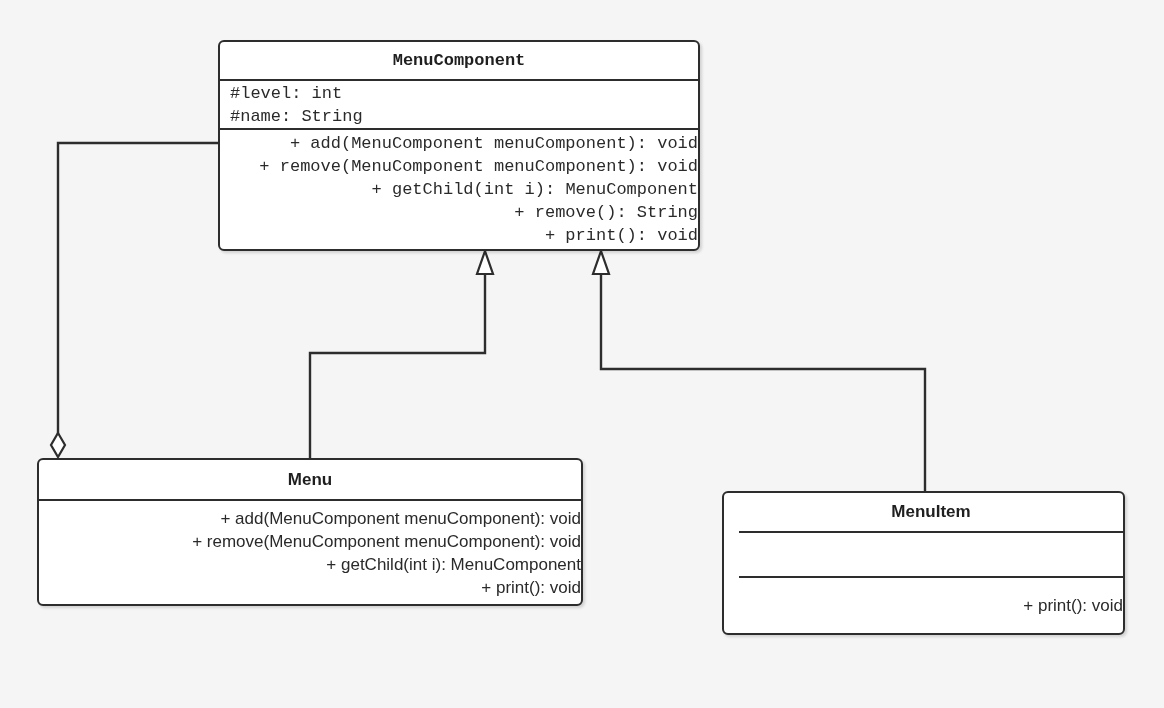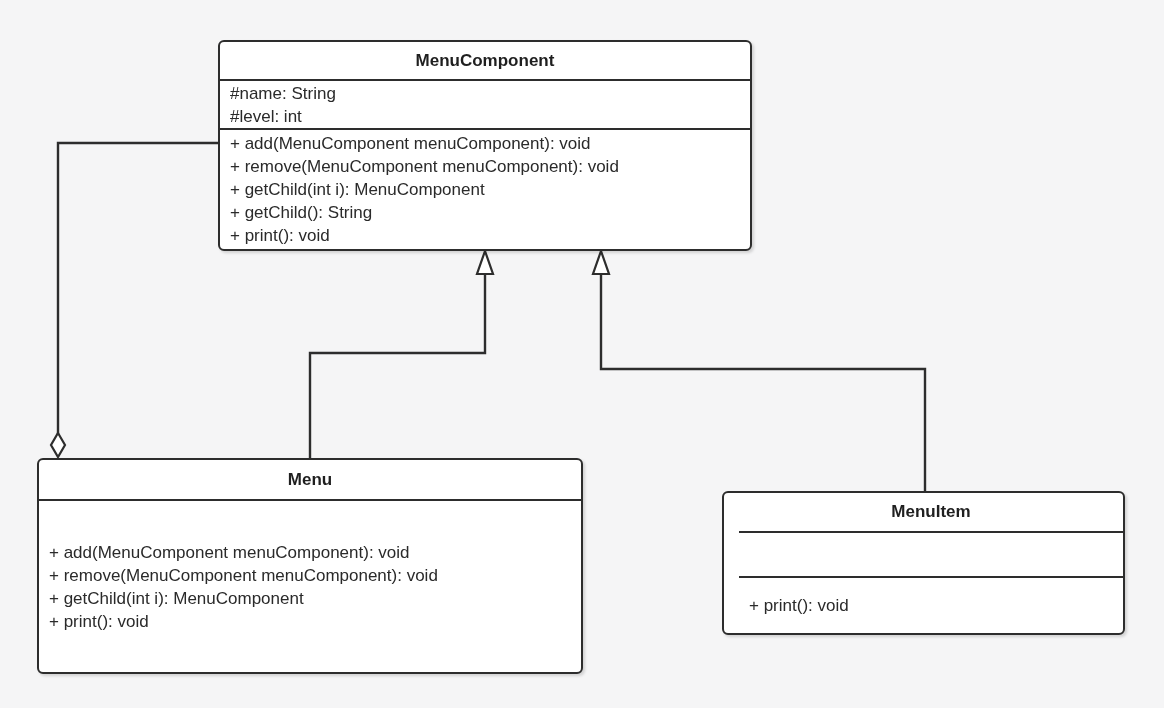--- a/index.html
+++ b/index.html
@@ -29,21 +29,21 @@
     overflow:hidden;
   }
   .compartment{
     box-sizing:border-box;
     border-bottom:2px solid #2d2d2d;
     display:flex;
     flex-direction:column;
     justify-content:center;
     overflow:hidden;
   }
-  .compartment:last-child{border-bottom:none;flex:1;}
+  .compartment:last-child{border-bottom:none;flex:1;text-align:right;}
   .class-title{
     font-weight:bold;
     font-size:17px;
     text-align:center;
     color:#1f1f1f;
   }
   .member-line{
     font-size:17px;
     line-height:23px;
     padding-left:10px;
@@ -67,38 +67,38 @@
       <path d="M601,273 L601,369 L925,369 L925,491"></path>
       <polygon points="601,251 593,274 609,274"></polygon>
     </g>
 
     <g>
       <path d="M218,143 L58,143 L58,434"></path>
       <polygon points="58,433 65,445 58,457 51,445"></polygon>
     </g>
   </svg>
 
-  <div class="class-box" style="left:218px;top:40px;width:534px;height:211px;">
+  <div class="class-box" style="left:218px;top:40px;width:482px;height:211px;font-family:Liberation Mono, monospace;">
     <div class="compartment" style="height:39px;">
       <div class="class-title">MenuComponent</div>
     </div>
     <div class="compartment" style="height:49px;">
+        <div class="member-line">#level: int</div>
         <div class="member-line">#name: String</div>
-        <div class="member-line">#level: int</div>
       </div>
     <div class="compartment">
         <div class="member-line">+ add(MenuComponent menuComponent): void</div>
         <div class="member-line">+ remove(MenuComponent menuComponent): void</div>
         <div class="member-line">+ getChild(int i): MenuComponent</div>
-        <div class="member-line">+ getChild(): String</div>
+        <div class="member-line">+ remove(): String</div>
         <div class="member-line">+ print(): void</div>
       </div>
   </div>
 
-  <div class="class-box" style="left:37px;top:458px;width:546px;height:216px;">
+  <div class="class-box" style="left:37px;top:458px;width:546px;height:148px;">
     <div class="compartment" style="height:41px;">
       <div class="class-title">Menu</div>
     </div>
     <div class="compartment">
         <div class="member-line">+ add(MenuComponent menuComponent): void</div>
         <div class="member-line">+ remove(MenuComponent menuComponent): void</div>
         <div class="member-line">+ getChild(int i): MenuComponent</div>
         <div class="member-line">+ print(): void</div>
       </div>
   </div>

